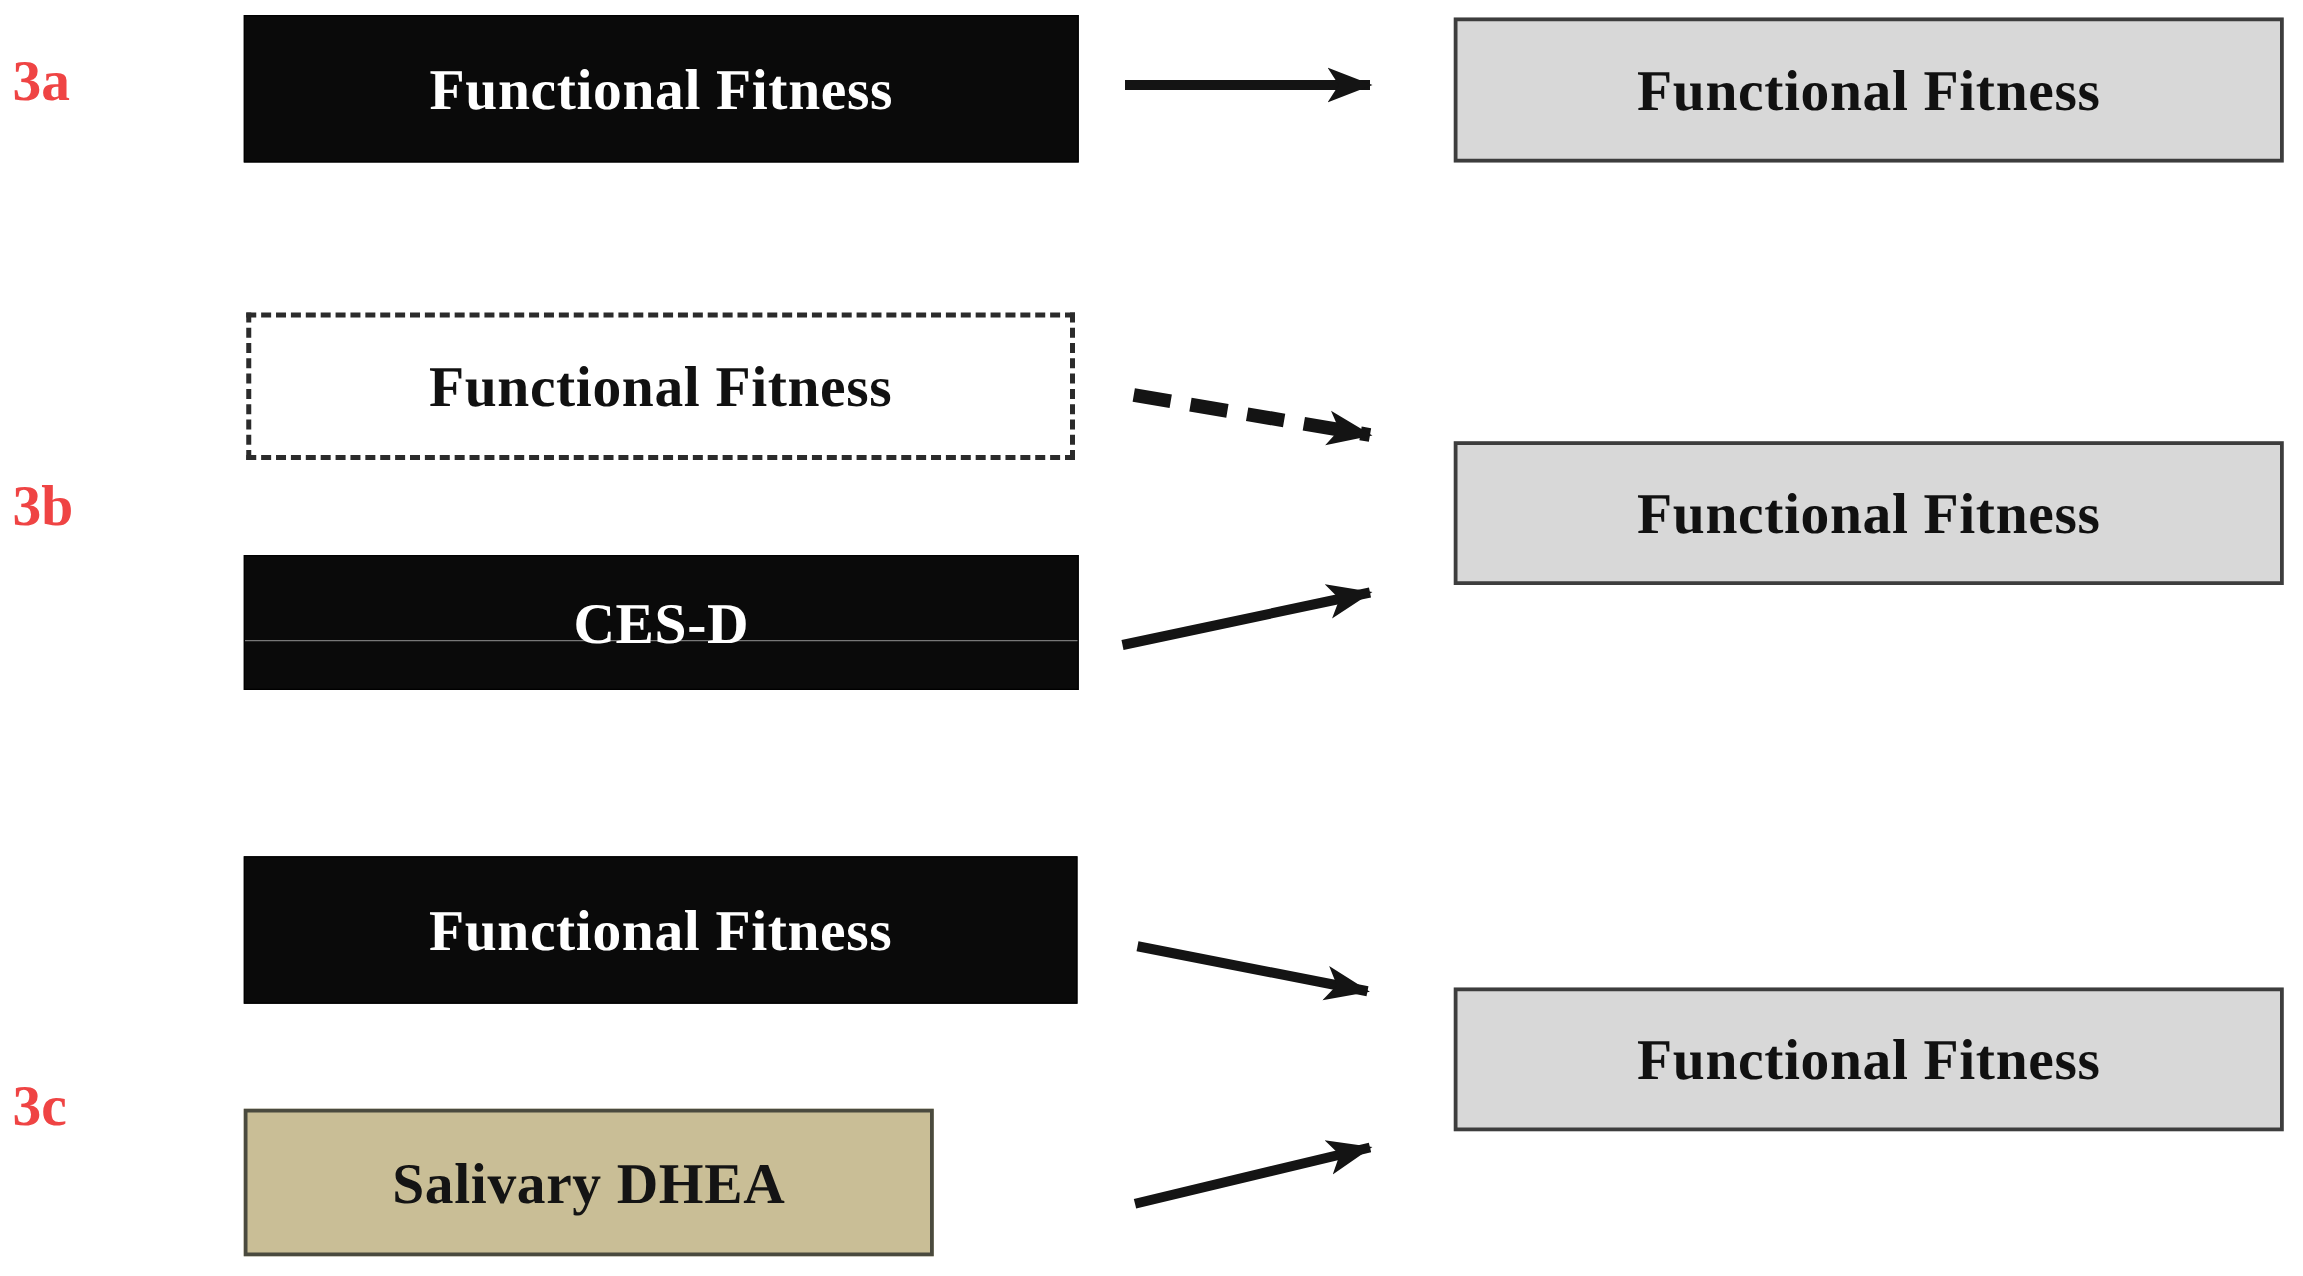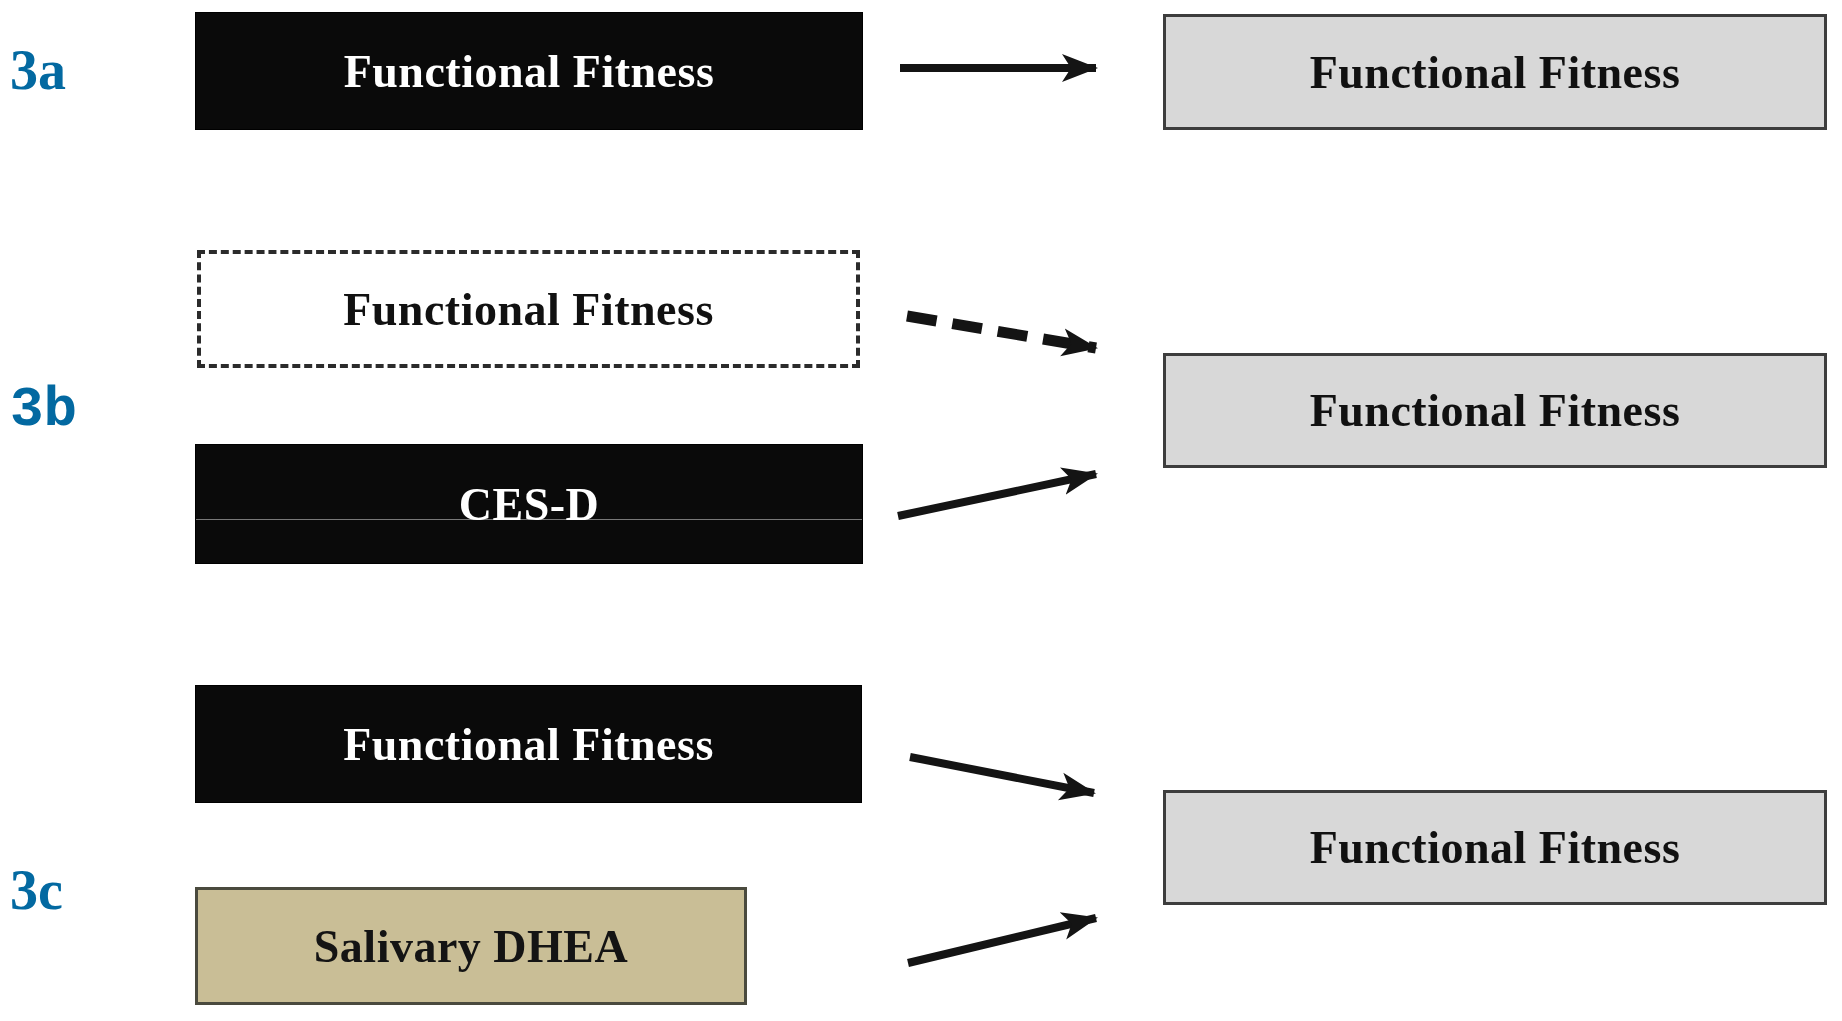--- a/index.html
+++ b/index.html
@@ -7,22 +7,22 @@
     position: relative;
     width: 1842px;
     height: 1021px;
     background: #ffffff;
     overflow: hidden;
     font-family: "Liberation Serif", "DejaVu Serif", serif;
   }
   .panel-label {
     position: absolute;
     font-weight: bold;
-    font-size: 56px;
-    color: #0369a1;
+    font-size: 46px;
+    color: #ef4444;
     line-height: 1;
   }
   .box {
     position: absolute;
     box-sizing: border-box;
     display: flex;
     align-items: center;
     justify-content: center;
     font-weight: bold;
     font-size: 46px;
@@ -63,34 +63,34 @@
     inset: 0;
     pointer-events: none;
   }
 </style>
 </head>
 <body>
 
 <div class="stage">
 
   <div class="panel-label" style="left:10px; top:42px;">3a</div>
-  <div class="panel-label" style="left:10px; top:382px;font-family:Liberation Mono, monospace;">3b</div>
+  <div class="panel-label" style="left:10px; top:382px;">3b</div>
   <div class="panel-label" style="left:10px; top:822px;margin-top:40px;">3c</div>
 
   <div class="box box-black" style="left:195px; top:12px; width:668px; height:118px;">
     <span>Functional Fitness</span>
   </div>
   <div class="box box-gray" style="left:1163px; top:14px; width:664px; height:116px;">
     <span>Functional Fitness</span>
   </div>
 
   <div class="box box-dashed" style="left:197px; top:250px; width:663px; height:118px;">
     <span>Functional Fitness</span>
   </div>
-  <div class="box box-black" style="left:195px; top:444px; width:668px; height:120px;">
+  <div class="box box-black" style="left:195px; top:444px; width:668px; height:108px;">
     <span>CES-D</span>
     <span class="artifact-line"></span>
   </div>
   <div class="box box-gray" style="left:1163px; top:353px; width:664px; height:115px;">
     <span>Functional Fitness</span>
   </div>
 
   <div class="box box-black" style="left:195px; top:685px; width:667px; height:118px;">
     <span>Functional Fitness</span>
   </div>

